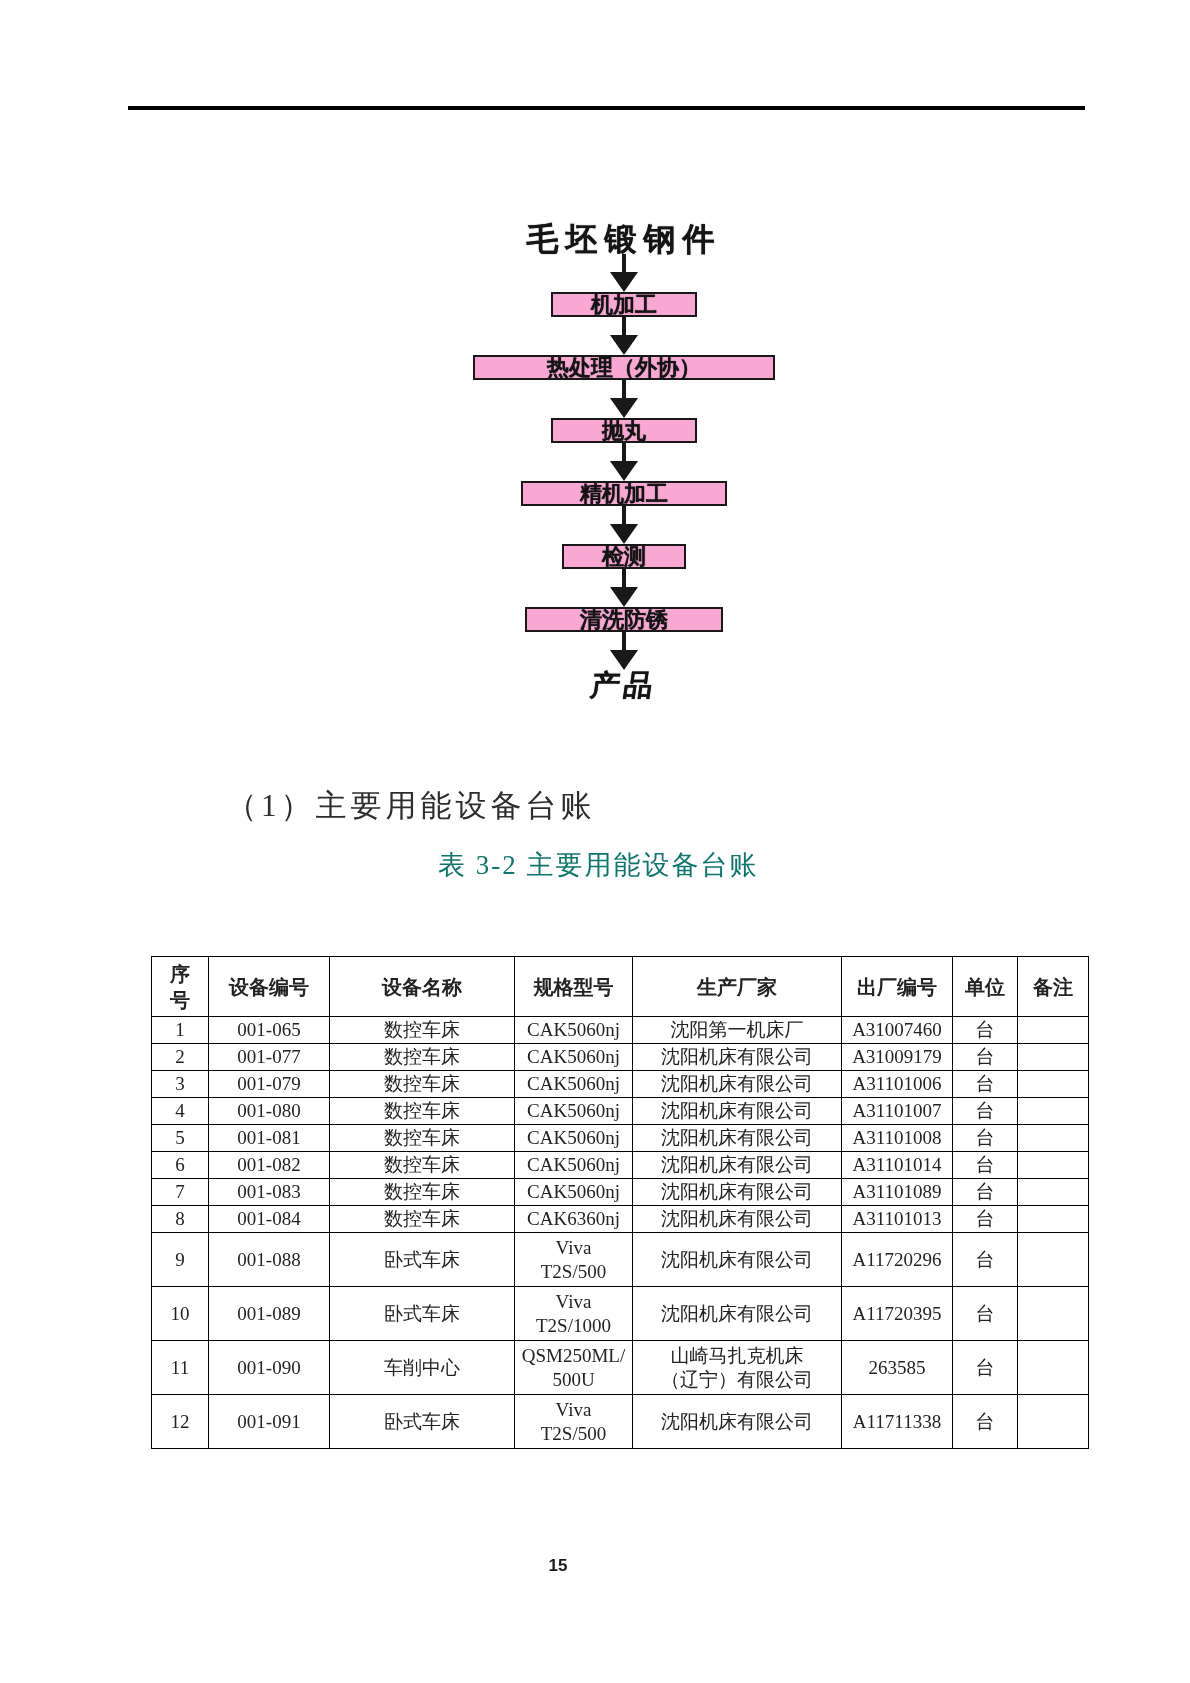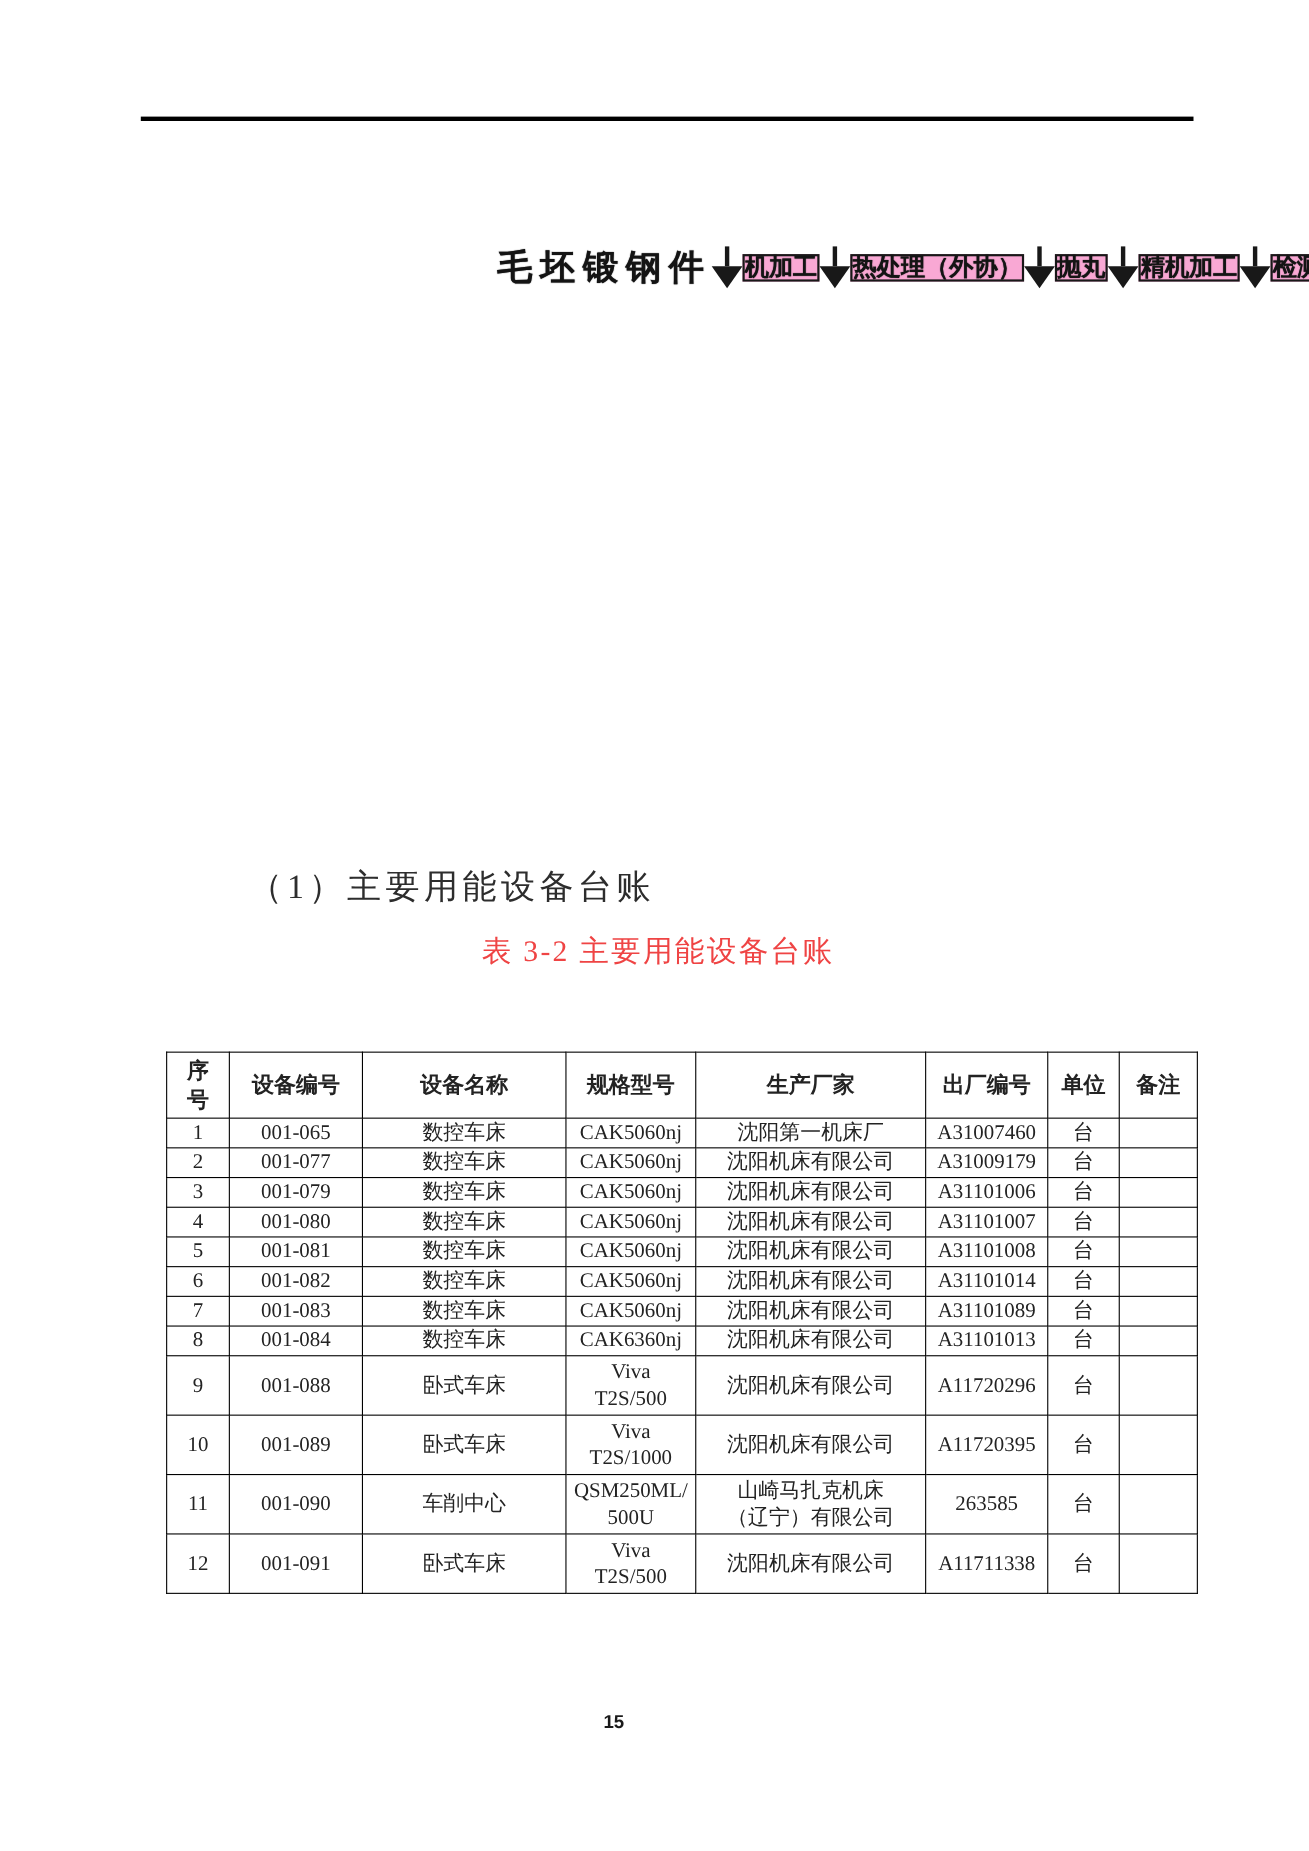--- a/index.html
+++ b/index.html
@@ -18,21 +18,21 @@
     width: 957px; height: 4px;
     background: #000000;
   }
 
   
   .flowchart {
     position: absolute;
     left: 452px; top: 224px;
     width: 344px;
     display: flex;
-    flex-direction: row;
+    flex-direction: column;
     align-items: center;
     filter: blur(0.3px);
   }
   .fc-start {
     font-size: 32px;
     font-weight: bold;
     letter-spacing: 7px;
     line-height: 30px;
     color: #141414;
     white-space: nowrap;
@@ -88,21 +88,21 @@
     font-size: 31px;
     letter-spacing: 4px;
     color: #2d2d2d;
     white-space: nowrap;
   }
   .tbl-caption {
     position: absolute;
     left: 438px; top: 847px;
     font-size: 27px;
     letter-spacing: 2px;
-    color: #ef4444;
+    color: #0f766e;
     white-space: nowrap;
   }
 
   
   table.equip {
     position: absolute;
     left: 151px; top: 956px;
     width: 937px;
     border-collapse: collapse;
     table-layout: fixed;
@@ -169,21 +169,21 @@
       <div class="fc-box" style="width: 302px;">热处理（外协）</div>
       <div class="fc-arrow">
         <div class="shaft"></div>
         <div class="head"></div>
       </div>
       <div class="fc-box" style="width: 146px;">抛丸</div>
       <div class="fc-arrow">
         <div class="shaft"></div>
         <div class="head"></div>
       </div>
-      <div class="fc-box" style="width: 178px;">精机加工</div>
+      <div class="fc-box" style="width: 206px;">精机加工</div>
       <div class="fc-arrow">
         <div class="shaft"></div>
         <div class="head"></div>
       </div>
       <div class="fc-box" style="width: 124px; text-align: right;">检测</div>
       <div class="fc-arrow">
         <div class="shaft"></div>
         <div class="head"></div>
       </div>
       <div class="fc-box" style="width: 198px;">清洗防锈</div>

